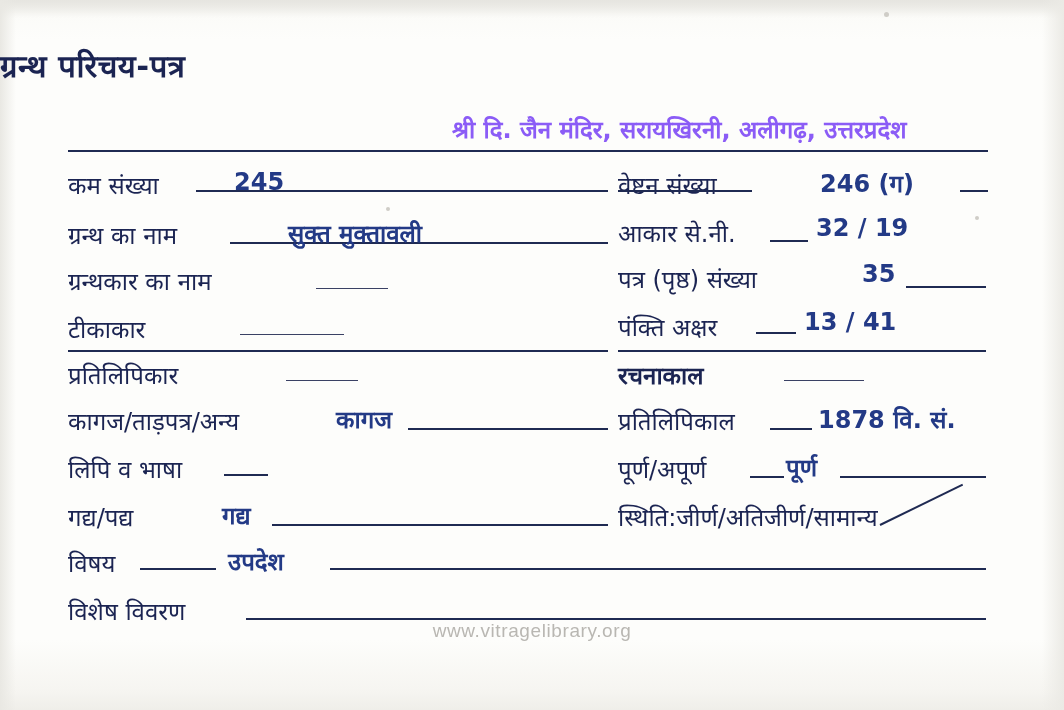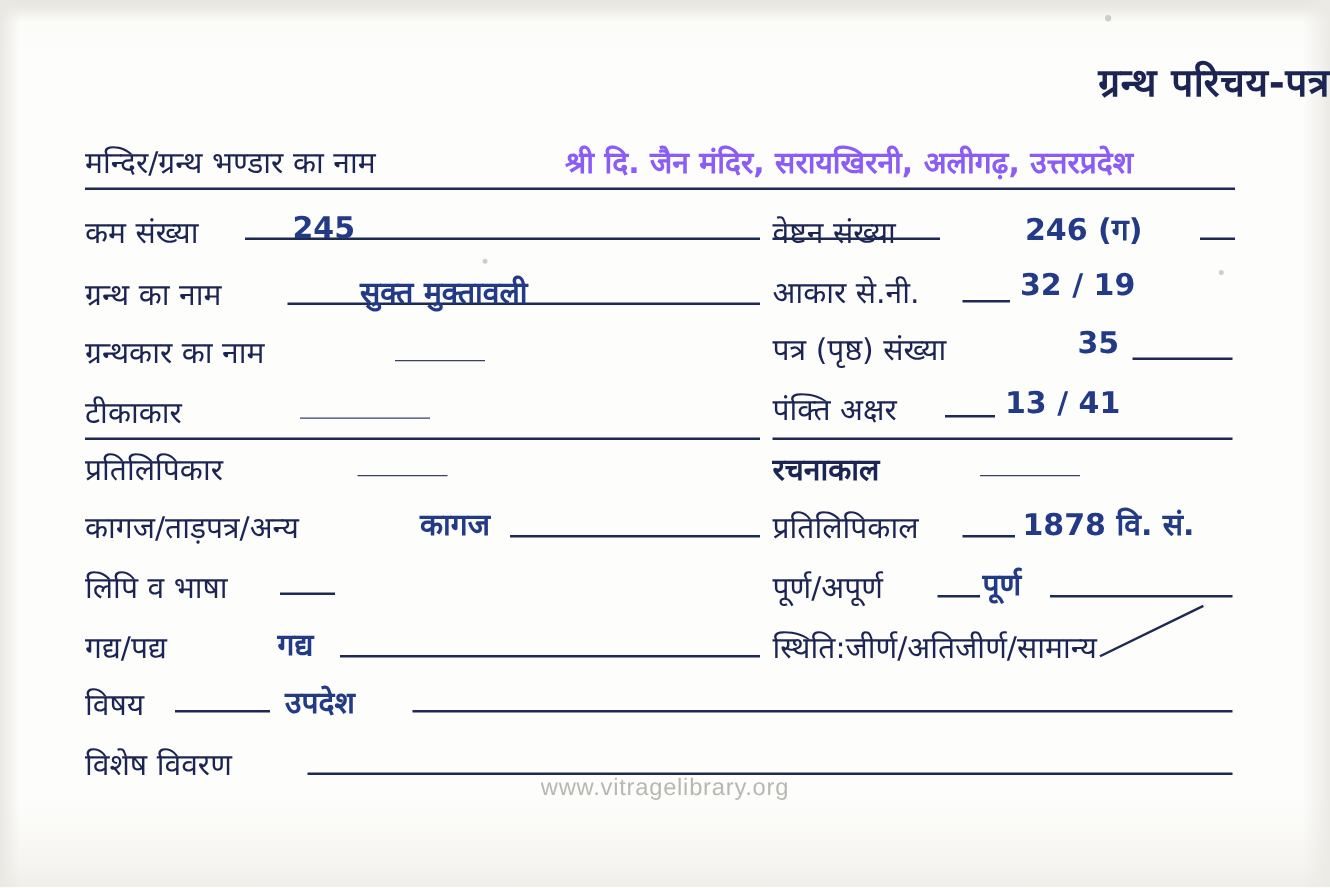--- a/index.html
+++ b/index.html
@@ -35,21 +35,21 @@
   }
   .edge-top {
     position: absolute; left: 0; top: 0; width: 1064px; height: 18px;
     background: linear-gradient(to bottom, #e6e5e0, rgba(253,253,251,0));
   }
 
   .title {
     position: absolute;
     left: 0; top: 44px;
     width: 1064px;
-    text-align: right;
+    text-align: left;
     font-size: 31px;
     letter-spacing: 0.5px;
     color: #1b2452;
     font-weight: 600;
   }
 
   .row { position: absolute; white-space: nowrap; }
 
   .label {
     font-size: 24px;
@@ -100,23 +100,20 @@
   <div class="edge-top"></div>
   <div class="edge-left"></div>
   <div class="edge-right"></div>
 
   <div class="specks" style="left:884px; top:12px; width:5px; height:5px;"></div>
   <div class="specks" style="left:386px; top:207px; width:4px; height:4px;"></div>
   <div class="specks" style="left:975px; top:216px; width:4px; height:4px;"></div>
 
   <div class="title">ग्रन्थ परिचय-पत्र</div>
 
-  <div class="row" style="left:68px; top:112px;">
-    <span class="label">मन्दिर/ग्रन्थ भण्डार का नाम</span>
-  </div>
   <div class="row" style="left:452px; top:112px;">
     <span class="value ink">श्री दि. जैन मंदिर, सरायखिरनी, अलीगढ़, उत्तरप्रदेश</span>
   </div>
   <div class="line" style="left:68px; top:150px; width:920px;"></div>
 
   <div class="row" style="left:68px; top:168px;text-align:center;">
     <span class="label">कम संख्या</span>
   </div>
   <div class="line" style="left:196px; top:190px; width:412px;"></div>
   <div class="row" style="left:234px; top:168px;">

